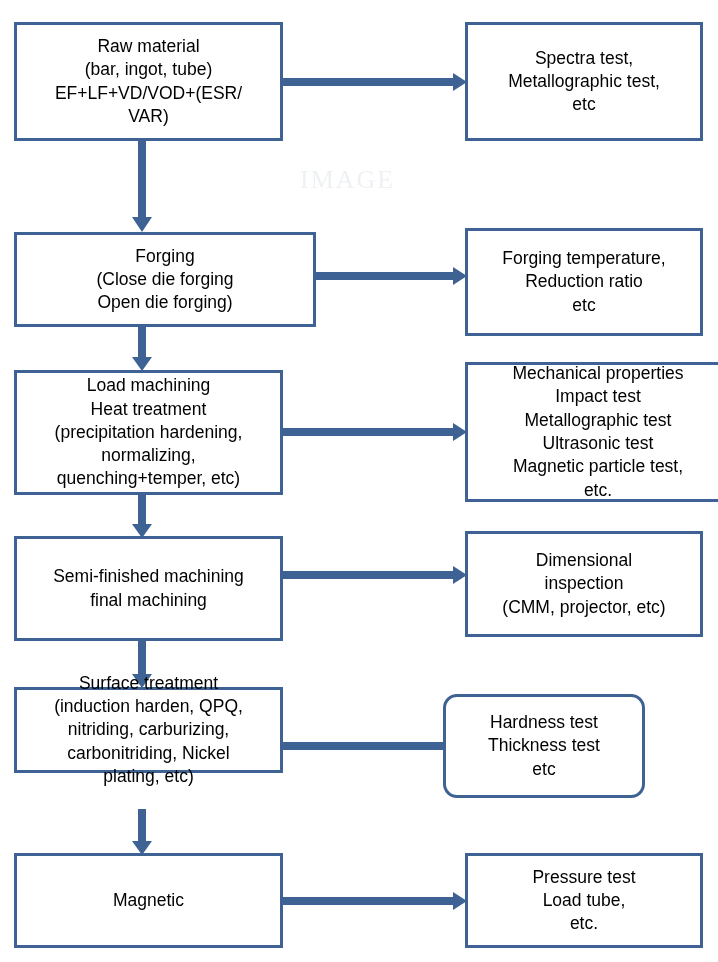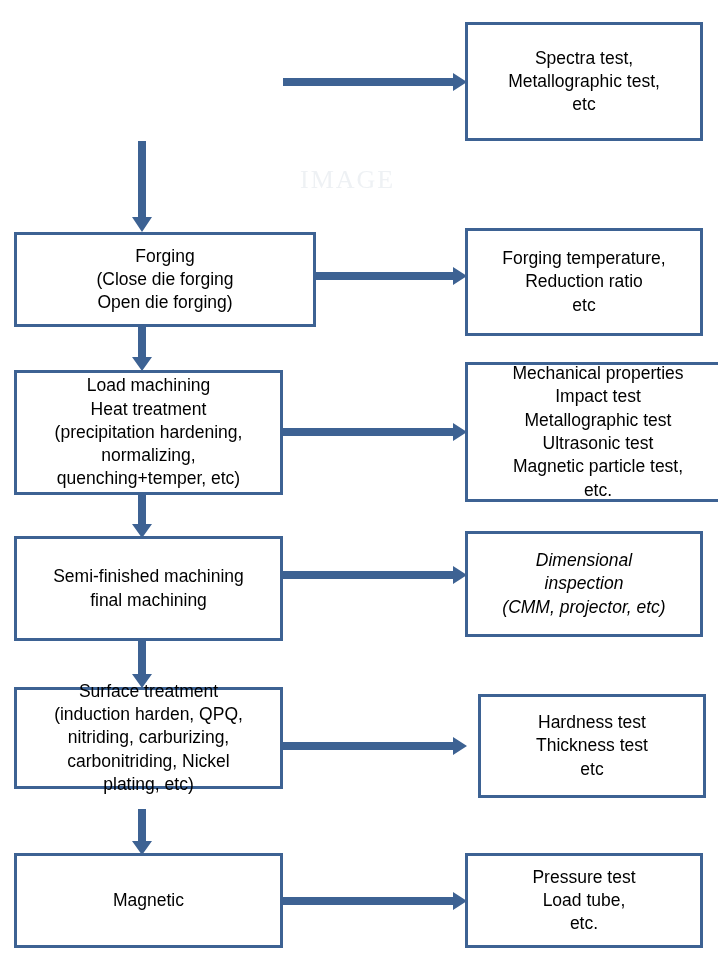--- a/index.html
+++ b/index.html
@@ -54,20 +54,24 @@
   }
   .conn svg { display: block; overflow: visible; }
 </style>
 </head>
 <body>
 
 <div id="canvas">
 
   <div class="watermark" style="left:300px; top:165px;">IMAGE</div>
 
+  <div class="node process" style="left:14px; top:22px; width:269px; height:119px;">Raw material
+(bar, ingot, tube)
+EF+LF+VD/VOD+(ESR/
+VAR)</div>
 
   <div class="node check" style="left:465px; top:22px; width:238px; height:119px;">Spectra test,
 Metallographic test,
 etc</div>
 
   <div class="conn" style="left:283px; top:73px; width:184px; height:18px;">
     <svg width="184" height="18" viewBox="0 0 184 18">
       <path d="M0,5 L170,5 L170,0 L184,9 L170,18 L170,13 L0,13 Z" fill="#3d6293"></path>
     </svg>
   </div>
@@ -119,43 +123,43 @@
 
   <div class="conn" style="left:132px; top:495px; width:20px; height:43px;">
     <svg width="20" height="43" viewBox="0 0 20 43">
       <path d="M6,0 L14,0 L14,29 L20,29 L10,43 L0,29 L6,29 Z" fill="#3d6293"></path>
     </svg>
   </div>
 
   <div class="node process" style="left:14px; top:536px; width:269px; height:105px;text-align:center;">Semi-finished machining
 final machining</div>
 
-  <div class="node check" style="left:465px; top:531px; width:238px; height:106px;font-style:italic;">Dimensional
+  <div class="node check" style="left:465px; top:531px; width:238px; height:106px;">Dimensional
 inspection
 (CMM, projector, etc)</div>
 
   <div class="conn" style="left:283px; top:566px; width:184px; height:18px;">
     <svg width="184" height="18" viewBox="0 0 184 18">
       <path d="M0,5 L170,5 L170,0 L184,9 L170,18 L170,13 L0,13 Z" fill="#3d6293"></path>
     </svg>
   </div>
 
   <div class="conn" style="left:132px; top:641px; width:20px; height:47px;">
     <svg width="20" height="47" viewBox="0 0 20 47">
       <path d="M6,0 L14,0 L14,33 L20,33 L10,47 L0,33 L6,33 Z" fill="#3d6293"></path>
     </svg>
   </div>
 
-  <div class="node process" style="left:14px; top:687px; width:269px; height:102px;">Surface treatment
+  <div class="node process" style="left:14px; top:687px; width:269px; height:86px;">Surface treatment
 (induction harden, QPQ,
 nitriding, carburizing,
 carbonitriding, Nickel
 plating, etc)</div>
 
-  <div class="node check" style="left:478px; top:694px; width:228px; height:104px;">Hardness test
+  <div class="node check" style="left:443px; top:694px; width:202px; height:104px;border-radius:14px;">Hardness test
 Thickness test
 etc</div>
 
   <div class="conn" style="left:283px; top:737px; width:184px; height:18px;">
     <svg width="184" height="18" viewBox="0 0 184 18">
       <path d="M0,5 L170,5 L170,0 L184,9 L170,18 L170,13 L0,13 Z" fill="#3d6293"></path>
     </svg>
   </div>
 
   <div class="conn" style="left:132px; top:809px; width:20px; height:46px;">

